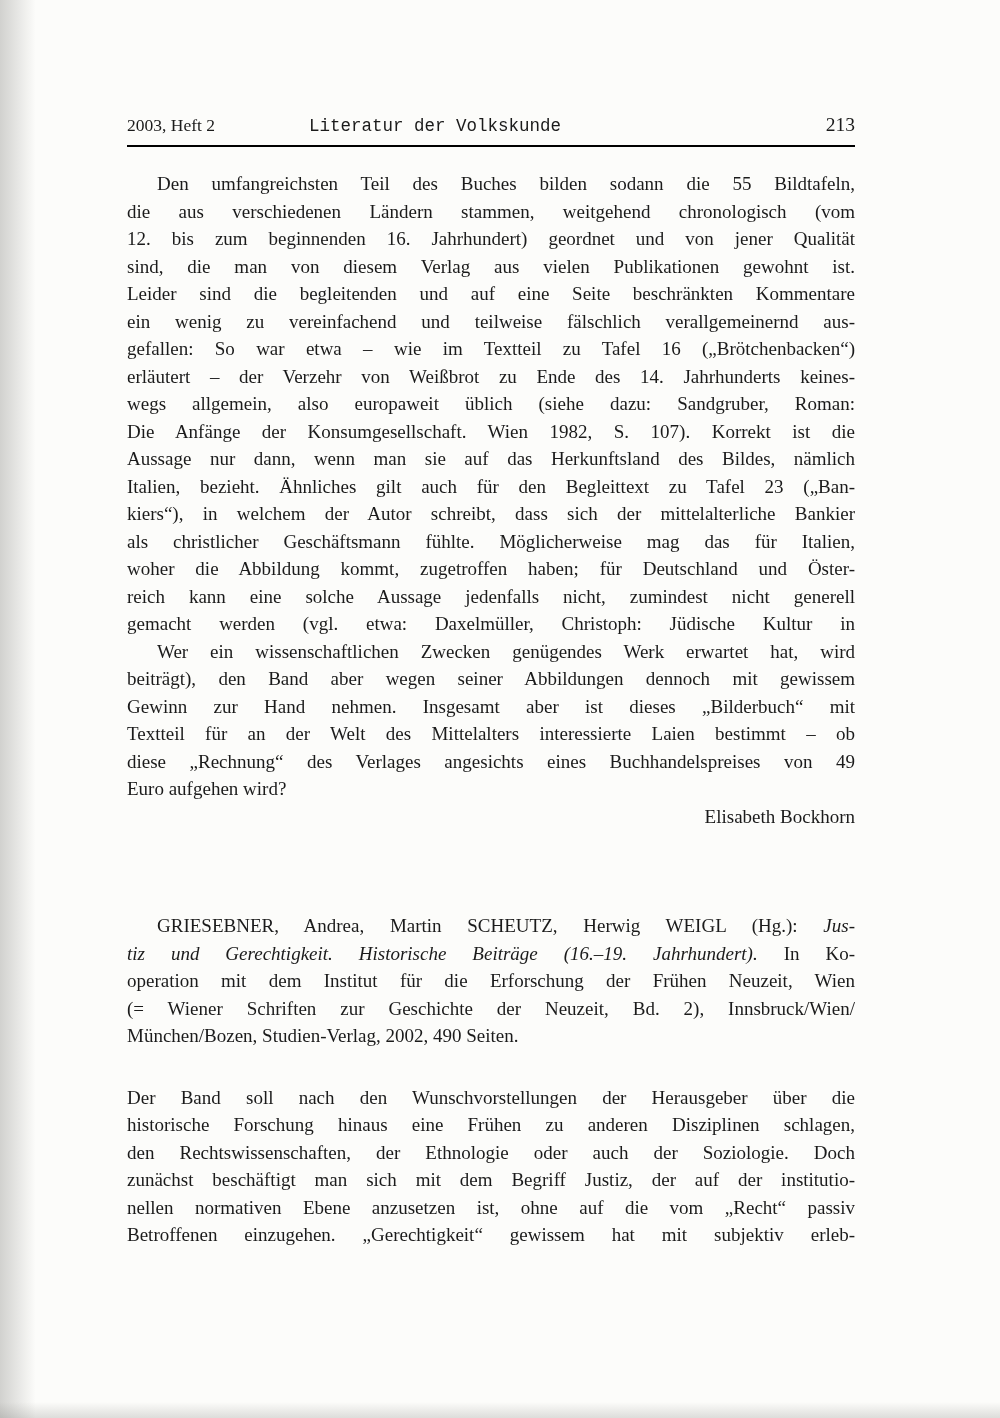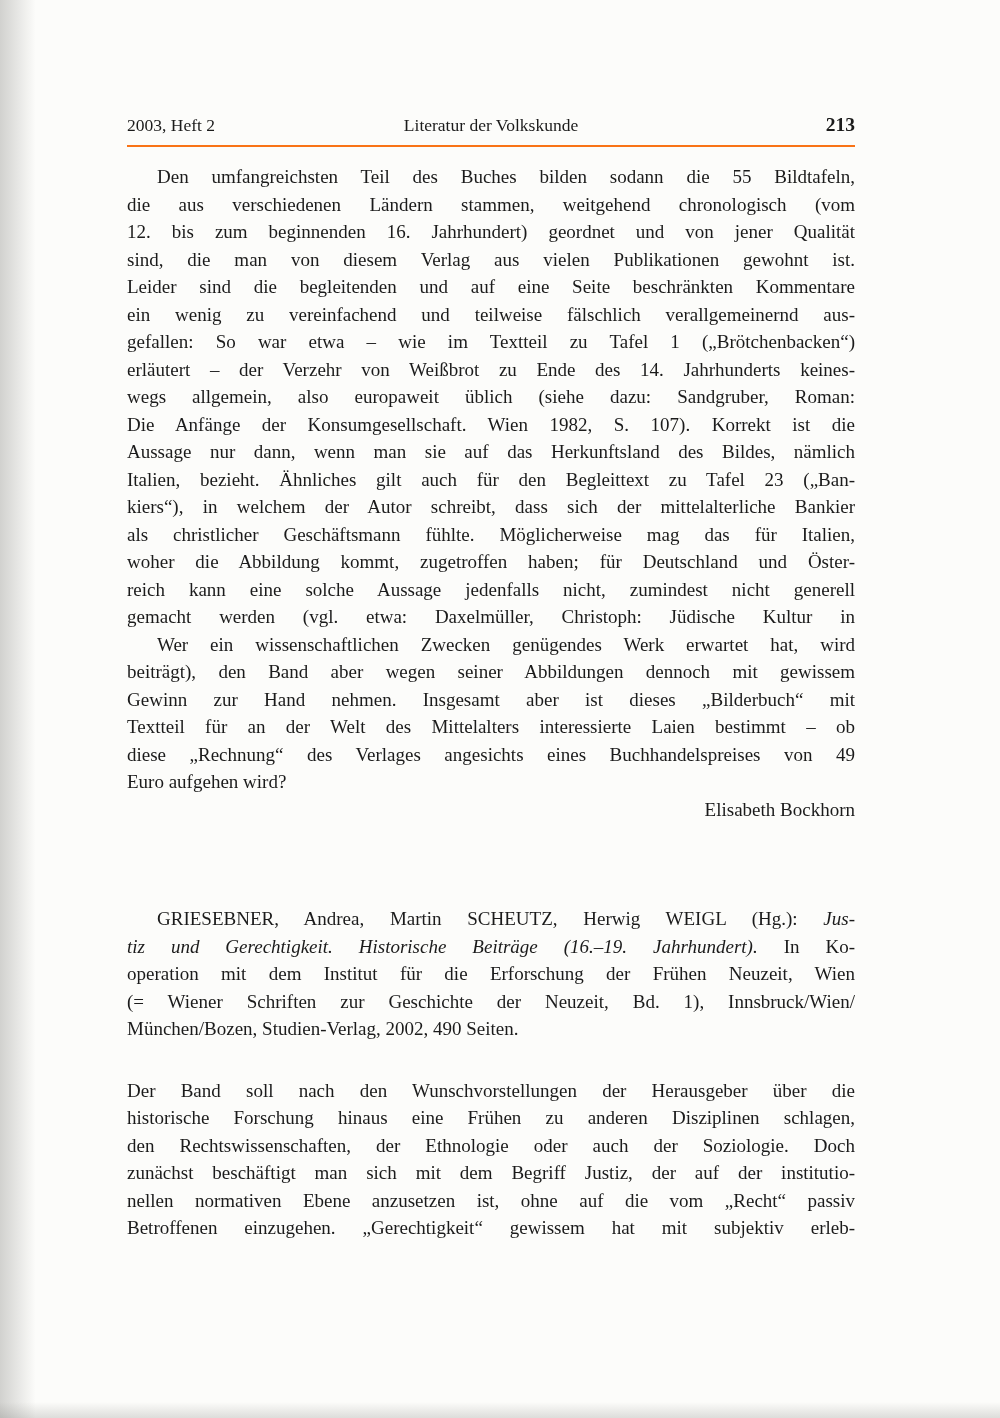--- a/index.html
+++ b/index.html
@@ -39,29 +39,29 @@
     left: 127px;
     top: 0;
     width: 728px;
     color: #1b1b1b;
   }
   .page-header {
     display: flex;
     align-items: baseline;
     padding-top: 114px;
     padding-bottom: 9px;
-    border-bottom: 2px solid #f97316;
+    border-bottom: 2px solid #000000;
     font-size: 17.5px;
   }
   .h-left  { flex: 1; text-align: left; }
-  .h-center{ flex: 2; text-align: center; }
-  .h-right { flex: 1; text-align: right; font-size: 19.5px; font-weight: bold; }
+  .h-center{ flex: 2; text-align: left; font-family: Liberation Mono, monospace; }
+  .h-right { flex: 1; text-align: right; font-size: 19.5px; }
 
   .text-body {
-    margin-top: 16px;
+    margin-top: 23px;
     font-size: 19px;
     line-height: 27.5px;
   }
   .para { margin: 0; }
   .line {
     height: 27.5px;
     overflow: hidden;
     text-align: justify;
     text-align-last: justify;
   }
@@ -86,21 +86,21 @@
     </header>
 
     <main class="text-body" id="text-body">
         <div class="para review-paragraph-a">
           <div class="line indent"><span>Den umfangreichsten Teil des Buches bilden sodann die 55 Bildtafeln,</span></div>
           <div class="line"><span>die aus verschiedenen Ländern stammen, weitgehend chronologisch (vom</span></div>
           <div class="line"><span>12. bis zum beginnenden 16. Jahrhundert) geordnet und von jener Qualität</span></div>
           <div class="line"><span>sind, die man von diesem Verlag aus vielen Publikationen gewohnt ist.</span></div>
           <div class="line"><span>Leider sind die begleitenden und auf eine Seite beschränkten Kommentare</span></div>
           <div class="line"><span>ein wenig zu vereinfachend und teilweise fälschlich verallgemeinernd aus-</span></div>
-          <div class="line"><span>gefallen: So war etwa – wie im Textteil zu Tafel 1 („Brötchenbacken“)</span></div>
+          <div class="line"><span>gefallen: So war etwa – wie im Textteil zu Tafel 16 („Brötchenbacken“)</span></div>
           <div class="line"><span>erläutert – der Verzehr von Weißbrot zu Ende des 14. Jahrhunderts keines-</span></div>
           <div class="line"><span>wegs allgemein, also europaweit üblich (siehe dazu: Sandgruber, Roman:</span></div>
           <div class="line"><span>Die Anfänge der Konsumgesellschaft. Wien 1982, S. 107). Korrekt ist die</span></div>
           <div class="line"><span>Aussage nur dann, wenn man sie auf das Herkunftsland des Bildes, nämlich</span></div>
           <div class="line"><span>Italien, bezieht. Ähnliches gilt auch für den Begleittext zu Tafel 23 („Ban-</span></div>
           <div class="line"><span>kiers“), in welchem der Autor schreibt, dass sich der mittelalterliche Bankier</span></div>
           <div class="line"><span>als christlicher Geschäftsmann fühlte. Möglicherweise mag das für Italien,</span></div>
           <div class="line"><span>woher die Abbildung kommt, zugetroffen haben; für Deutschland und Öster-</span></div>
           <div class="line"><span>reich kann eine solche Aussage jedenfalls nicht, zumindest nicht generell</span></div>
           <div class="line"><span>gemacht werden (vgl. etwa: Daxelmüller, Christoph: Jüdische Kultur in</span></div>
@@ -113,21 +113,21 @@
           <div class="line"><span>diese „Rechnung“ des Verlages angesichts eines Buchhandelspreises von 49</span></div>
           <div class="line last"><span>Euro aufgehen wird?</span></div>
         </div>
         <div class="para reviewer-signature">
           <div class="line right"><span>Elisabeth Bockhorn</span></div>
         </div>
         <div class="para bibliographic-heading">
           <div class="line indent"><span>GRIESEBNER, Andrea, Martin SCHEUTZ, Herwig WEIGL (Hg.): </span><span class="italic">Jus-</span></div>
           <div class="line"><span class="italic">tiz und Gerechtigkeit. Historische Beiträge (16.–19. Jahrhundert).</span><span> In Ko-</span></div>
           <div class="line"><span>operation mit dem Institut für die Erforschung der Frühen Neuzeit, Wien</span></div>
-          <div class="line"><span>(= Wiener Schriften zur Geschichte der Neuzeit, Bd. 1), Innsbruck/Wien/</span></div>
+          <div class="line"><span>(= Wiener Schriften zur Geschichte der Neuzeit, Bd. 2), Innsbruck/Wien/</span></div>
           <div class="line last"><span>München/Bozen, Studien-Verlag, 2002, 490 Seiten.</span></div>
         </div>
         <div class="para review-opening">
           <div class="line"><span>Der Band soll nach den Wunschvorstellungen der Herausgeber über die</span></div>
           <div class="line"><span>historische Forschung hinaus eine Frühen zu anderen Disziplinen schlagen,</span></div>
           <div class="line"><span>den Rechtswissenschaften, der Ethnologie oder auch der Soziologie. Doch</span></div>
           <div class="line"><span>zunächst beschäftigt man sich mit dem Begriff Justiz, der auf der institutio-</span></div>
           <div class="line"><span>nellen normativen Ebene anzusetzen ist, ohne auf die vom „Recht“ passiv</span></div>
           <div class="line"><span>Betroffenen einzugehen. „Gerechtigkeit“ gewissem hat mit subjektiv erleb-</span></div>
         </div>

